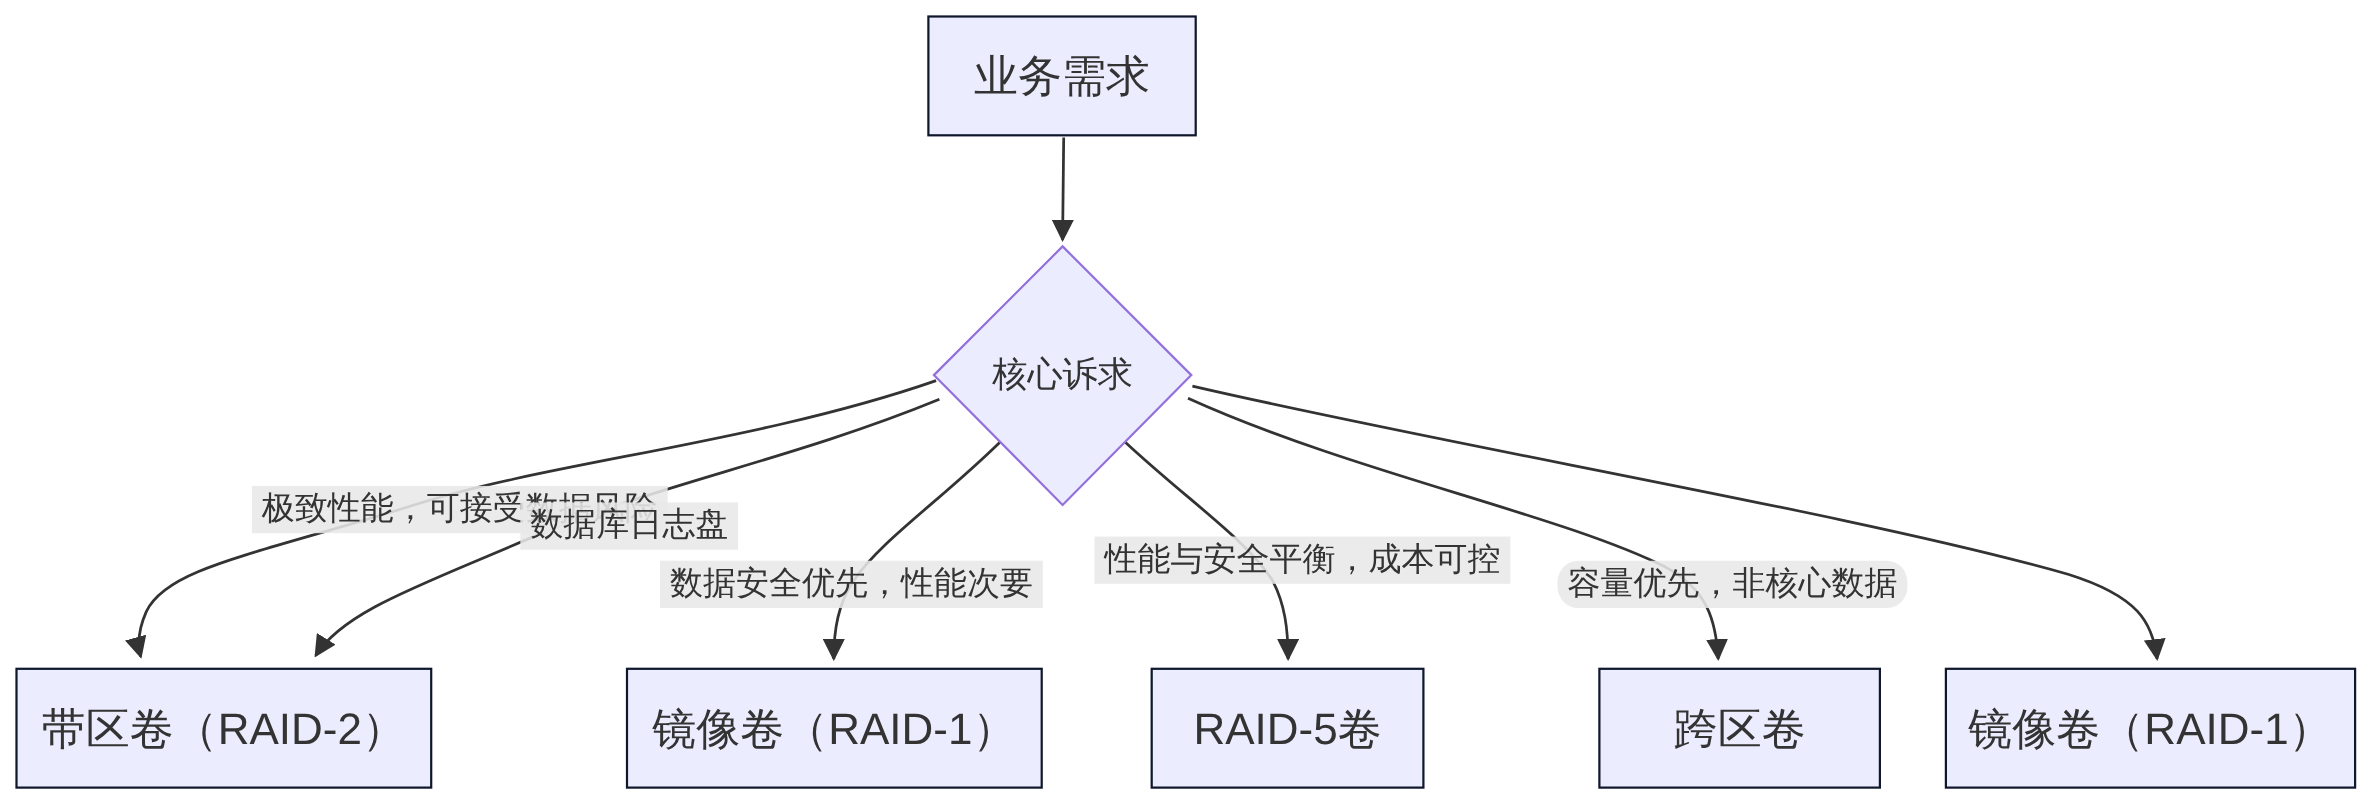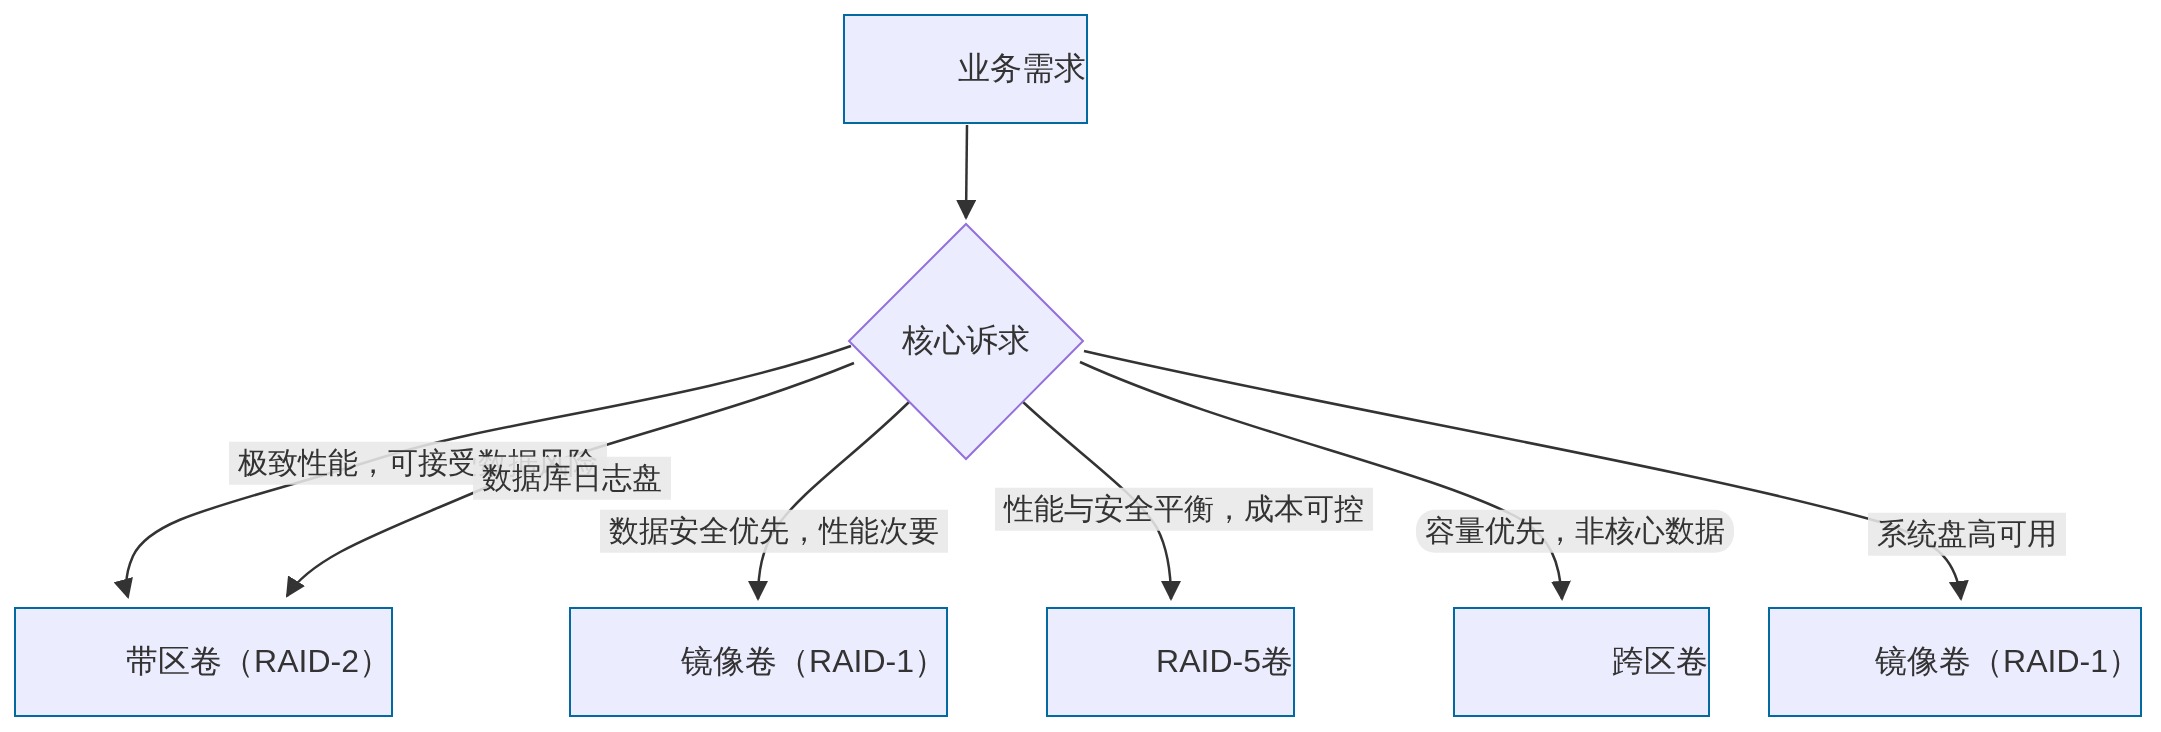--- a/index.html
+++ b/index.html
@@ -8,24 +8,24 @@
     width:2161px;height:732px;
     background:#ffffff;
     font-family:"Liberation Sans","DejaVu Sans",sans-serif;
     overflow:hidden;
   }
   .edge-layer{position:absolute;left:0;top:0;z-index:1;}
   .node{
     position:absolute;
     box-sizing:border-box;
     background:#ECECFF;
-    border:2px solid #0369a1;
+    border:2px solid #0f172a;
     color:#333333;
-    font-size:32px;
-    display:flex;align-items:center;justify-content:flex-end;
+    font-size:40px;
+    display:flex;align-items:center;justify-content:center;
     z-index:3;
     white-space:nowrap;
   }
   .diamond-label{
     position:absolute;
     color:#333333;
     font-size:32px;
     display:flex;justify-content:center;
     z-index:3;
     white-space:nowrap;
@@ -92,15 +92,14 @@
 
   <div class="node" style="left:1768px;top:607px;width:374px;height:110px;">
     <span>镜像卷（RAID-1）</span>
   </div>
 
   <div class="edge-label" style="left:418px;top:463px;">极致性能，可接受数据风险</div>
   <div class="edge-label" style="left:774px;top:531px;">数据安全优先，性能次要</div>
   <div class="edge-label" style="left:572px;top:478px;">数据库日志盘</div>
   <div class="edge-label" style="left:1184px;top:509px;">性能与安全平衡，成本可控</div>
   <div class="edge-label" style="left:1575px;top:531px;border-radius:19px;">容量优先，非核心数据</div>
-  <div class="edge-label" style="left:1967px;top:534px;">系统盘高可用</div>
 
 </div>
 
 </body></html>

